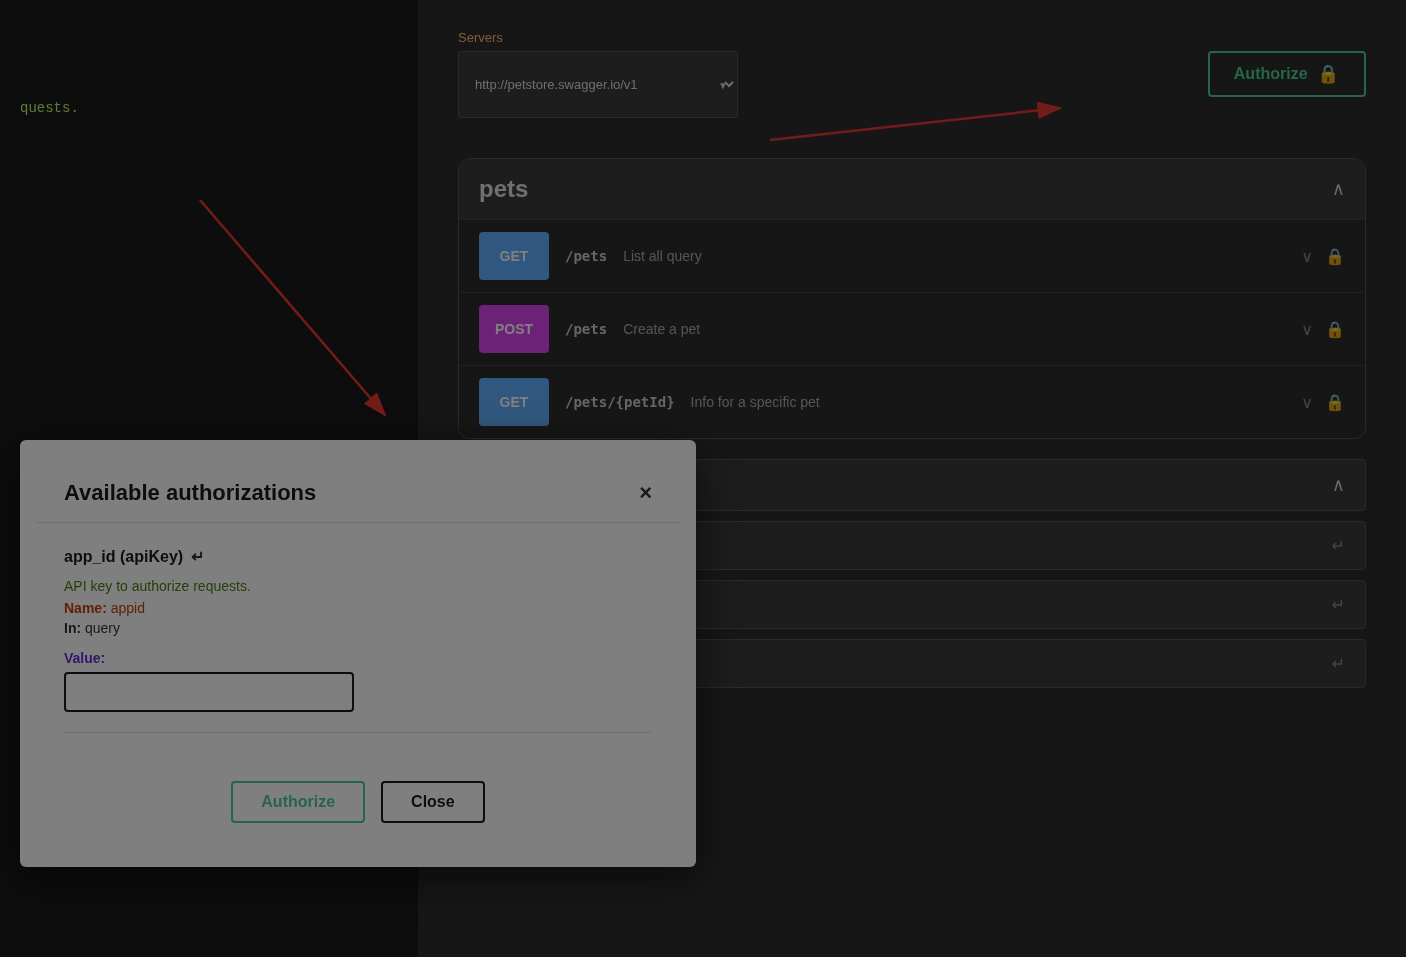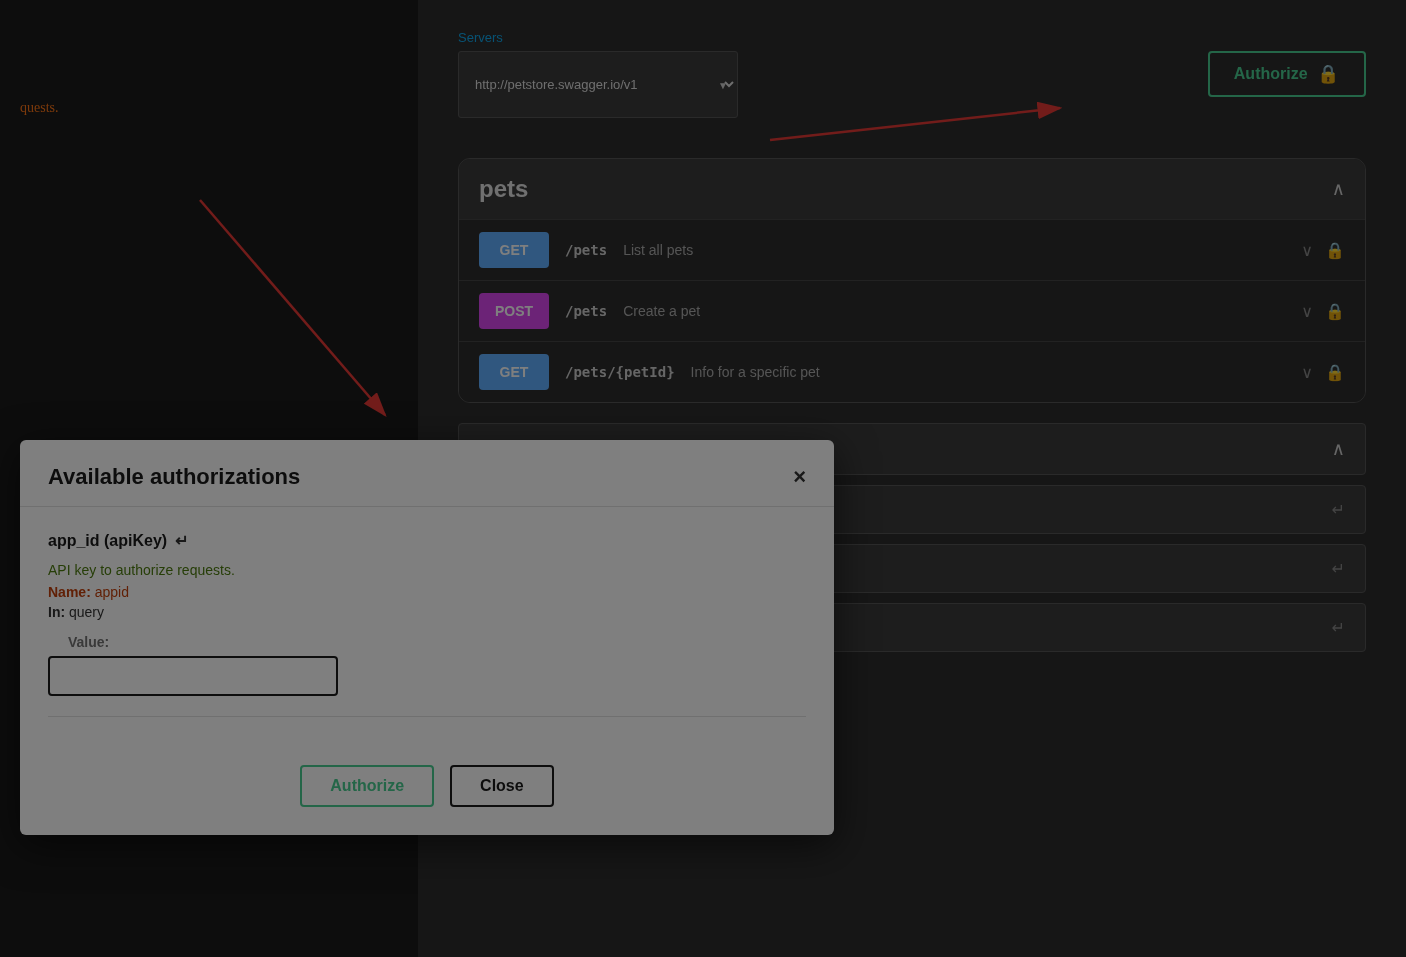--- a/index.html
+++ b/index.html
@@ -19,23 +19,23 @@
       top: 0;
       width: 418px;
       height: 957px;
       background: #1a1a1a;
       display: flex;
       align-items: flex-start;
       padding: 100px 20px;
     }
 
     .left-panel-text {
-      color: #f97316;
-      font-size: 14px;
-      font-family: Liberation Serif, serif;
+      color: #bef264;
+      font-size: 14px;
+      font-family: Liberation Mono, monospace;
     }
 
     
     .right-panel {
       position: absolute;
       left: 418px;
       top: 0;
       width: 988px;
       height: 957px;
       background: #2d2d2d;
@@ -49,21 +49,21 @@
     
     .servers-section {
       display: flex;
       align-items: center;
       justify-content: space-between;
       margin-bottom: 40px;
     }
 
     .servers-label {
       font-size: 13px;
-      color: #0ea5e9;
+      color: #fdba74;
       margin-bottom: 6px;
     }
 
     .server-select-wrapper {
       display: flex;
       flex-direction: column;
     }
 
     .server-select-container {
       position: relative;
@@ -134,21 +134,21 @@
     .endpoint-row {
       border-top: 1px solid #444;
       padding: 12px 20px;
       display: flex;
       align-items: center;
       gap: 16px;
       cursor: pointer;
     }
 
     .method-badge {
-      padding: 10px 14px;
+      padding: 16px 14px;
       border-radius: 4px;
       font-size: 14px;
       font-weight: 700;
       color: white;
       min-width: 70px;
       text-align: center;
     }
 
     .method-get {
       background: #61affe;
@@ -239,22 +239,22 @@
       align-items: center;
       justify-content: flex-start;
       padding-left: 20px;
       padding-top: 440px;
       z-index: 100;
     }
 
     .modal {
       background: #fff;
       border-radius: 6px;
-      width: 814px;
-      padding: 0;
+      width: 676px;
+      padding: 16px;
       box-shadow: 0 10px 40px rgba(0,0,0,0.6);
       position: absolute;
       left: 20px;
       top: 440px;
     }
 
     .modal-header {
       padding: 24px 28px 16px;
       border-bottom: 1px solid #e0e0e0;
       display: flex;
@@ -315,23 +315,22 @@
       margin-bottom: 14px;
     }
 
     .auth-in span, .auth-name span {
       font-weight: normal;
     }
 
     .value-label {
       font-size: 14px;
       font-weight: 700;
-      color: #737373;
+      color: #6d28d9;
       margin-bottom: 6px;
-      margin-left: 20px;
     }
 
     .value-input {
       width: 290px;
       padding: 10px 12px;
       font-size: 14px;
       border: 2px solid #1a1a1a;
       border-radius: 4px;
       outline: none;
       color: #333;
@@ -405,21 +404,21 @@
     <div class="api-section">
       <div class="api-section-header">
         <span class="api-section-title">pets</span>
         <span class="chevron-up">∧</span>
       </div>
       <div class="api-endpoints">
 
         <div class="endpoint-row">
           <span class="method-badge method-get">GET</span>
           <span class="endpoint-path">/pets</span>
-          <span class="endpoint-desc">List all pets</span>
+          <span class="endpoint-desc">List all query</span>
           <div class="endpoint-actions">
             <span class="endpoint-chevron">∨</span>
             <span class="endpoint-lock">🔒</span>
           </div>
         </div>
 
         <div class="endpoint-row">
           <span class="method-badge method-post">POST</span>
           <span class="endpoint-path">/pets</span>
           <span class="endpoint-desc">Create a pet</span>

